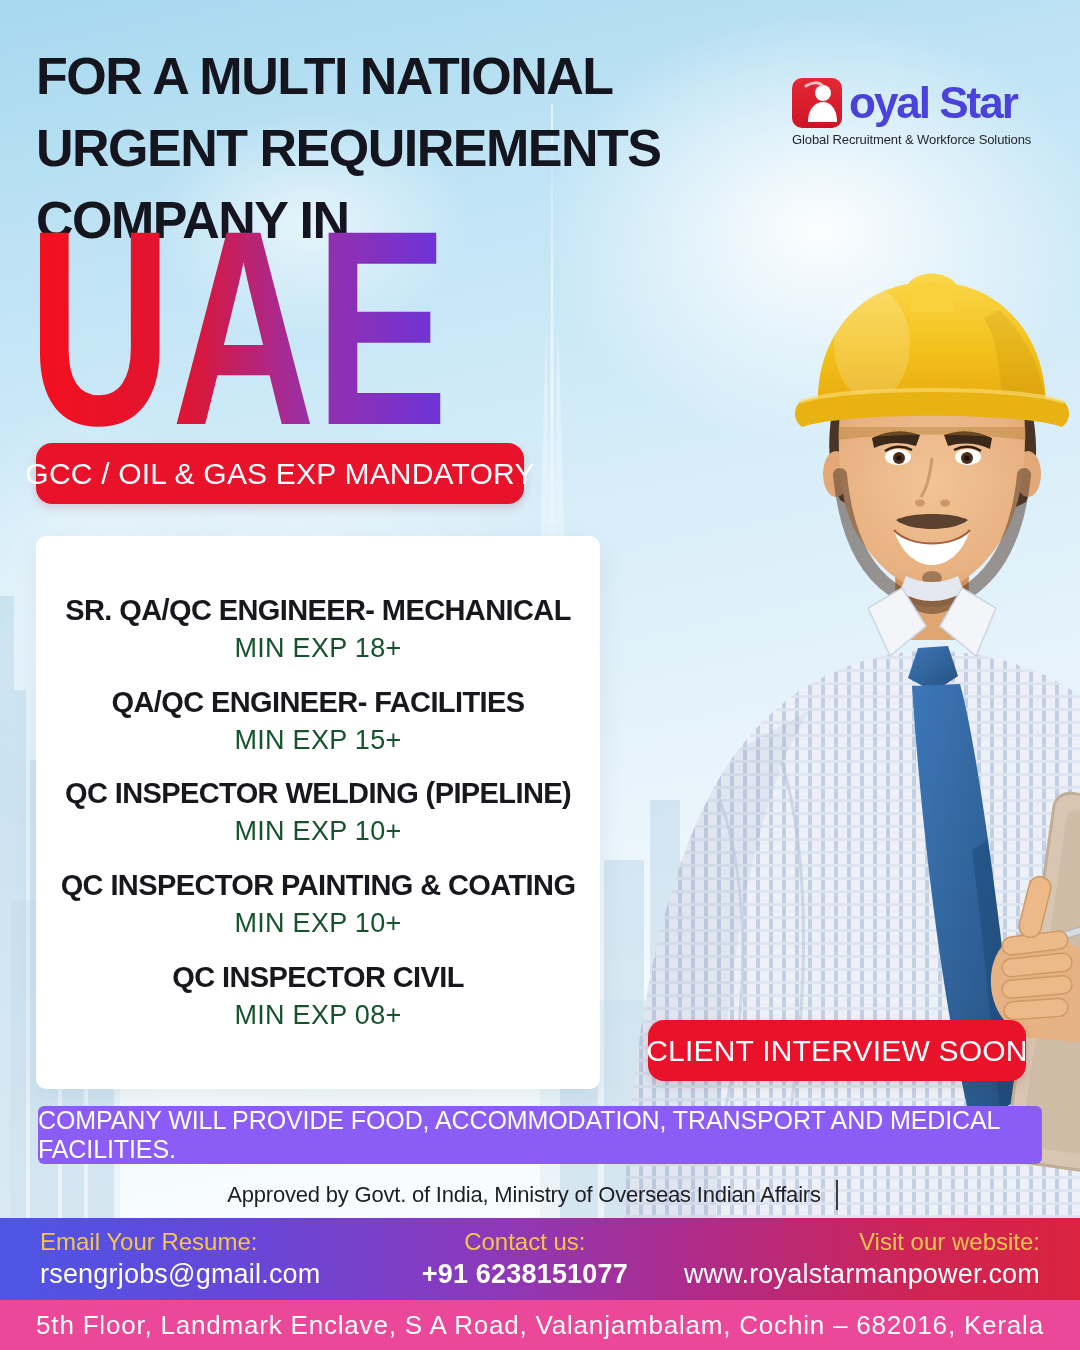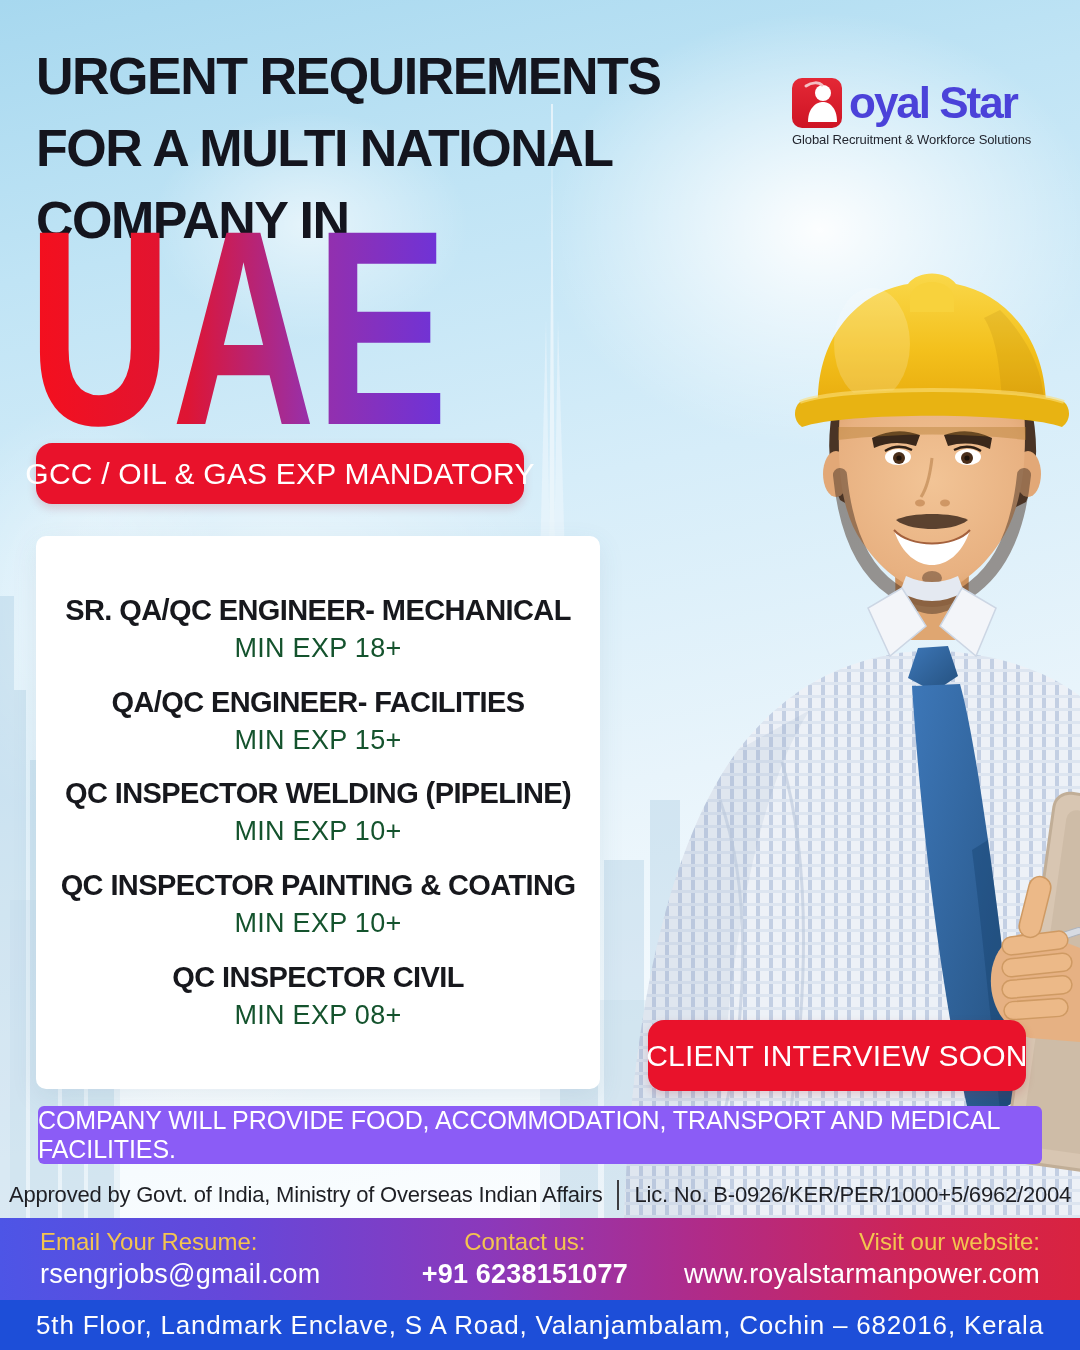--- a/index.html
+++ b/index.html
@@ -29,21 +29,21 @@
   .brand-tagline{font-size:13px;font-weight:500;color:#23262f;margin-top:4px;letter-spacing:-.1px;white-space:nowrap;}
 
   .uae{position:absolute;left:28px;top:222px;}
 
   .pill{
     position:absolute;display:flex;align-items:center;justify-content:center;
     background:#e9122b;color:#ffffff;border-radius:16px;white-space:nowrap;
     box-shadow:0 4px 10px rgba(160,20,40,.18);
   }
   .pill-gcc{left:36px;top:443px;width:488px;height:61px;font-size:30px;font-weight:500;letter-spacing:.2px;}
-  .pill-client{left:648px;top:1020px;width:378px;height:71px;font-size:30px;font-weight:500;letter-spacing:.2px;}
+  .pill-client{left:648px;top:1020px;width:378px;height:61px;font-size:30px;font-weight:500;letter-spacing:.2px;}
 
   .jobs-card{
     position:absolute;left:36px;top:536px;width:564px;height:553px;background:#ffffff;border-radius:10px;
     box-shadow:0 8px 26px rgba(70,110,140,.10);
     display:flex;flex-direction:column;justify-content:space-evenly;
     box-sizing:border-box;padding:36px 10px;text-align:center;
   }
   .job-title{font-size:29px;font-weight:800;color:#17181d;letter-spacing:-.6px;}
   .job-exp{font-size:27px;font-weight:400;color:#14532d;margin-top:6px;letter-spacing:.3px;}
 
@@ -64,21 +64,21 @@
     display:flex;align-items:center;box-sizing:border-box;padding:0 40px;color:#ffffff;
   }
   .f-col{display:flex;flex-direction:column;gap:3px;}
   .f-left{flex:1.1;align-items:flex-start;}
   .f-center{flex:1;align-items:center;}
   .f-right{flex:1.2;align-items:flex-end;}
   .f-label{color:#f3c44f;font-size:24px;font-weight:500;}
   .f-value{font-size:27px;font-weight:400;letter-spacing:.2px;}
   .f-phone{font-weight:700;}
   .address{
-    position:absolute;left:0;top:1300px;width:1080px;height:50px;background:#1d4ed8;
+    position:absolute;left:0;top:1300px;width:1080px;height:50px;background:#ec4899;
     color:#fdfdfd;display:flex;align-items:center;justify-content:center;
     font-size:26px;font-weight:400;letter-spacing:.8px;
   }
 </style>
 </head>
 <body>
 
 <div class="cloud c1"></div>
 <div class="cloud c3"></div>
 <div class="cloud c4"></div>
@@ -200,22 +200,22 @@
   <path d="M218,162 C218,96 258,52 308,44 C318,30 346,30 356,44 C406,54 444,98 446,162 Z" fill="url(#hatG)"></path>
   <path d="M310,60 C310,36 354,36 354,60 L354,72 L310,72 Z" fill="#f8d23c"></path>
   <ellipse cx="272" cy="104" rx="38" ry="56" fill="#ffffff" opacity="0.18"></ellipse>
   <path d="M400,70 C426,96 442,128 444,160 L402,160 C400,128 396,96 384,78 Z" fill="#8a5a00" opacity="0.12"></path>
   <path d="M200,162 C240,146 424,146 464,162 C471,168 471,181 462,187 C420,172 244,172 202,187 C193,181 193,168 200,162 Z" fill="#e8b312"></path>
   <path d="M200,162 C240,146 424,146 464,162" fill="none" stroke="#fbe07a" stroke-width="4" opacity="0.6"></path>
   <path d="M238,187 h188 v13 q-94,-11 -188,0 Z" fill="#b27b2e" opacity="0.4"></path>
 </svg>
 
 <div class="main-title">
+  <div>FOR A MULTI NATIONAL</div>
   <div>URGENT REQUIREMENTS</div>
-  <div>FOR A MULTI NATIONAL</div>
   <div>COMPANY IN</div>
 </div>
 
 <div class="brand">
   <div class="brand-row">
     <div class="brand-tile">
       <svg width="50" height="50" viewBox="0 0 50 50">
         <circle cx="31" cy="15" r="8" fill="#ffffff"></circle>
         <path d="M16,44 C16,29 25,24 31,24 C37,24 45,29 45,44 Z" fill="#ffffff"></path>
         <path d="M14,8 C20,4 27,4 30,7" fill="none" stroke="#f4c0c4" stroke-width="3" stroke-linecap="round"></path>
@@ -263,21 +263,20 @@
   </div>
 </div>
 
 <div class="pill pill-client">CLIENT INTERVIEW SOON</div>
 
 <div class="benefits">COMPANY WILL PROVIDE FOOD, ACCOMMODATION, TRANSPORT AND MEDICAL FACILITIES.</div>
 
 <div class="approval">
   <span>Approved by Govt. of India, Ministry of Overseas Indian Affairs</span>
   <span class="divider"></span>
-  <span>Lic. No. B-0926/KER/PER/1000+5/6962/2004</span>
 </div>
 
 <div class="footer">
   <div class="f-col f-left">
     <div class="f-label">Email Your Resume:</div>
     <div class="f-value">rsengrjobs@gmail.com</div>
   </div>
   <div class="f-col f-center">
     <div class="f-label">Contact us:</div>
     <div class="f-value f-phone">+91 6238151077</div>

